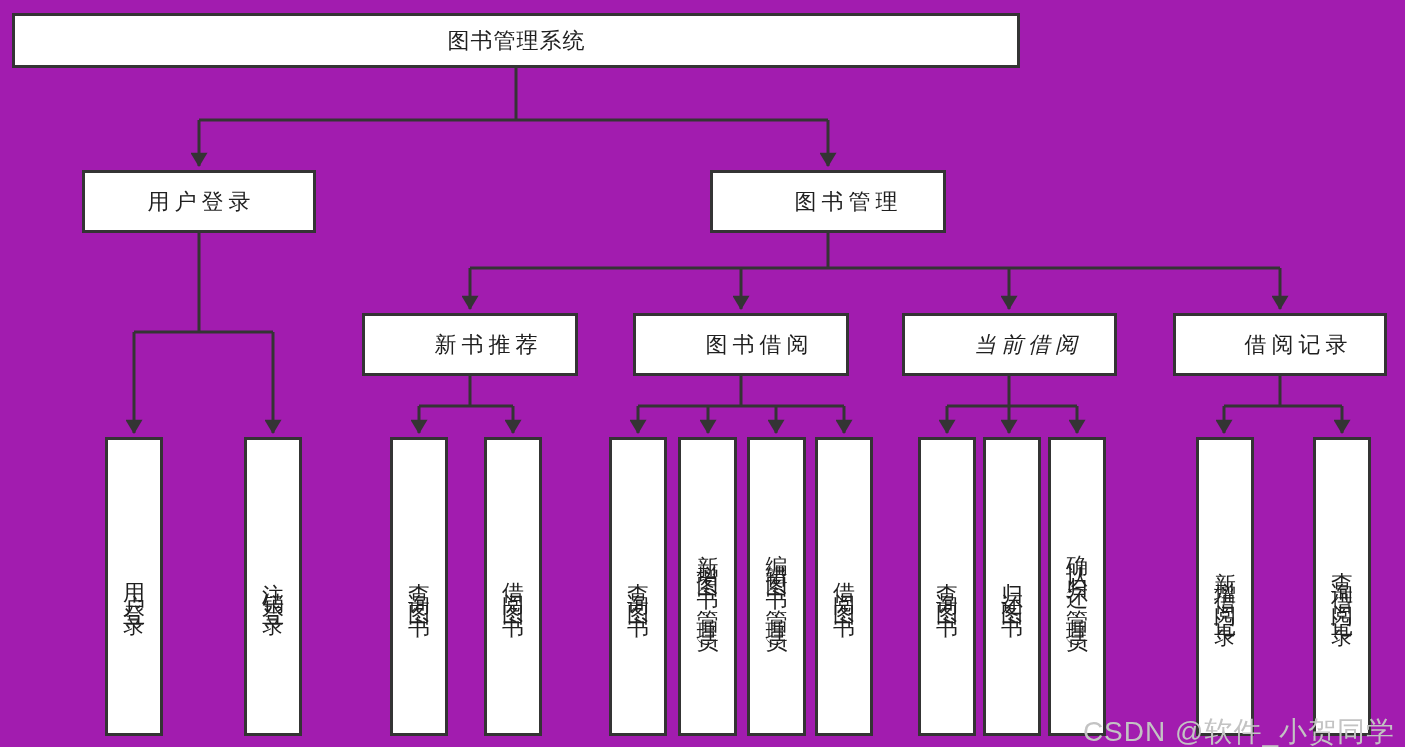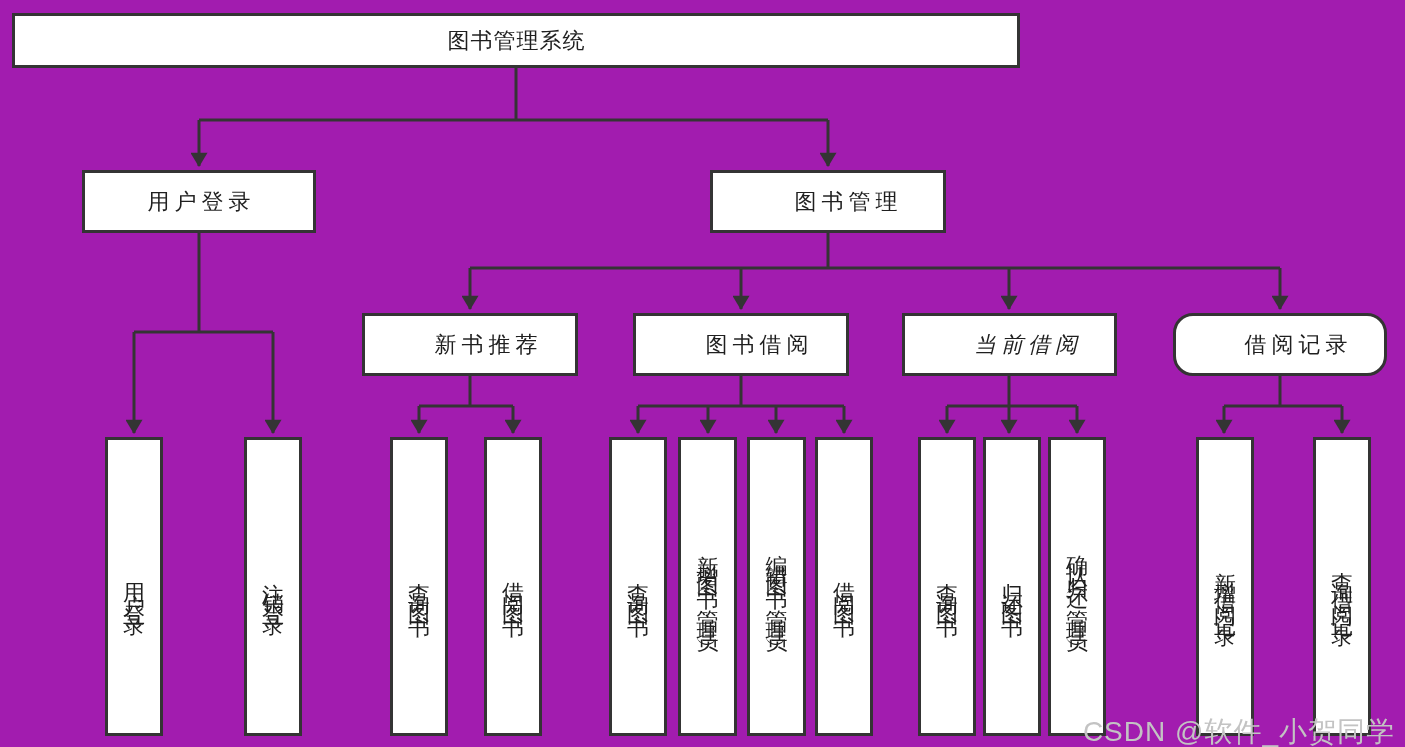--- a/index.html
+++ b/index.html
@@ -122,21 +122,21 @@
 
   <div class="box lvl3" style="left:362px; width:216px;">
     <span class="hlabel">新书推荐</span>
   </div>
   <div class="box lvl3" style="left:633px; width:216px;align-items:center;">
     <span class="hlabel">图书借阅</span>
   </div>
   <div class="box lvl3" style="left:902px; width:215px;font-style:italic;">
     <span class="hlabel">当前借阅</span>
   </div>
-  <div class="box lvl3" style="left:1173px; width:214px;border-radius:20px;">
+  <div class="box lvl3" style="left:1173px; width:214px;">
     <span class="hlabel">借阅记录</span>
   </div>
 
   <div class="box leaf" style="left:105px;">
     <span class="vlabel">用户登录</span>
   </div>
   <div class="box leaf" style="left:244px;">
     <span class="vlabel">注销登录</span>
   </div>
 

